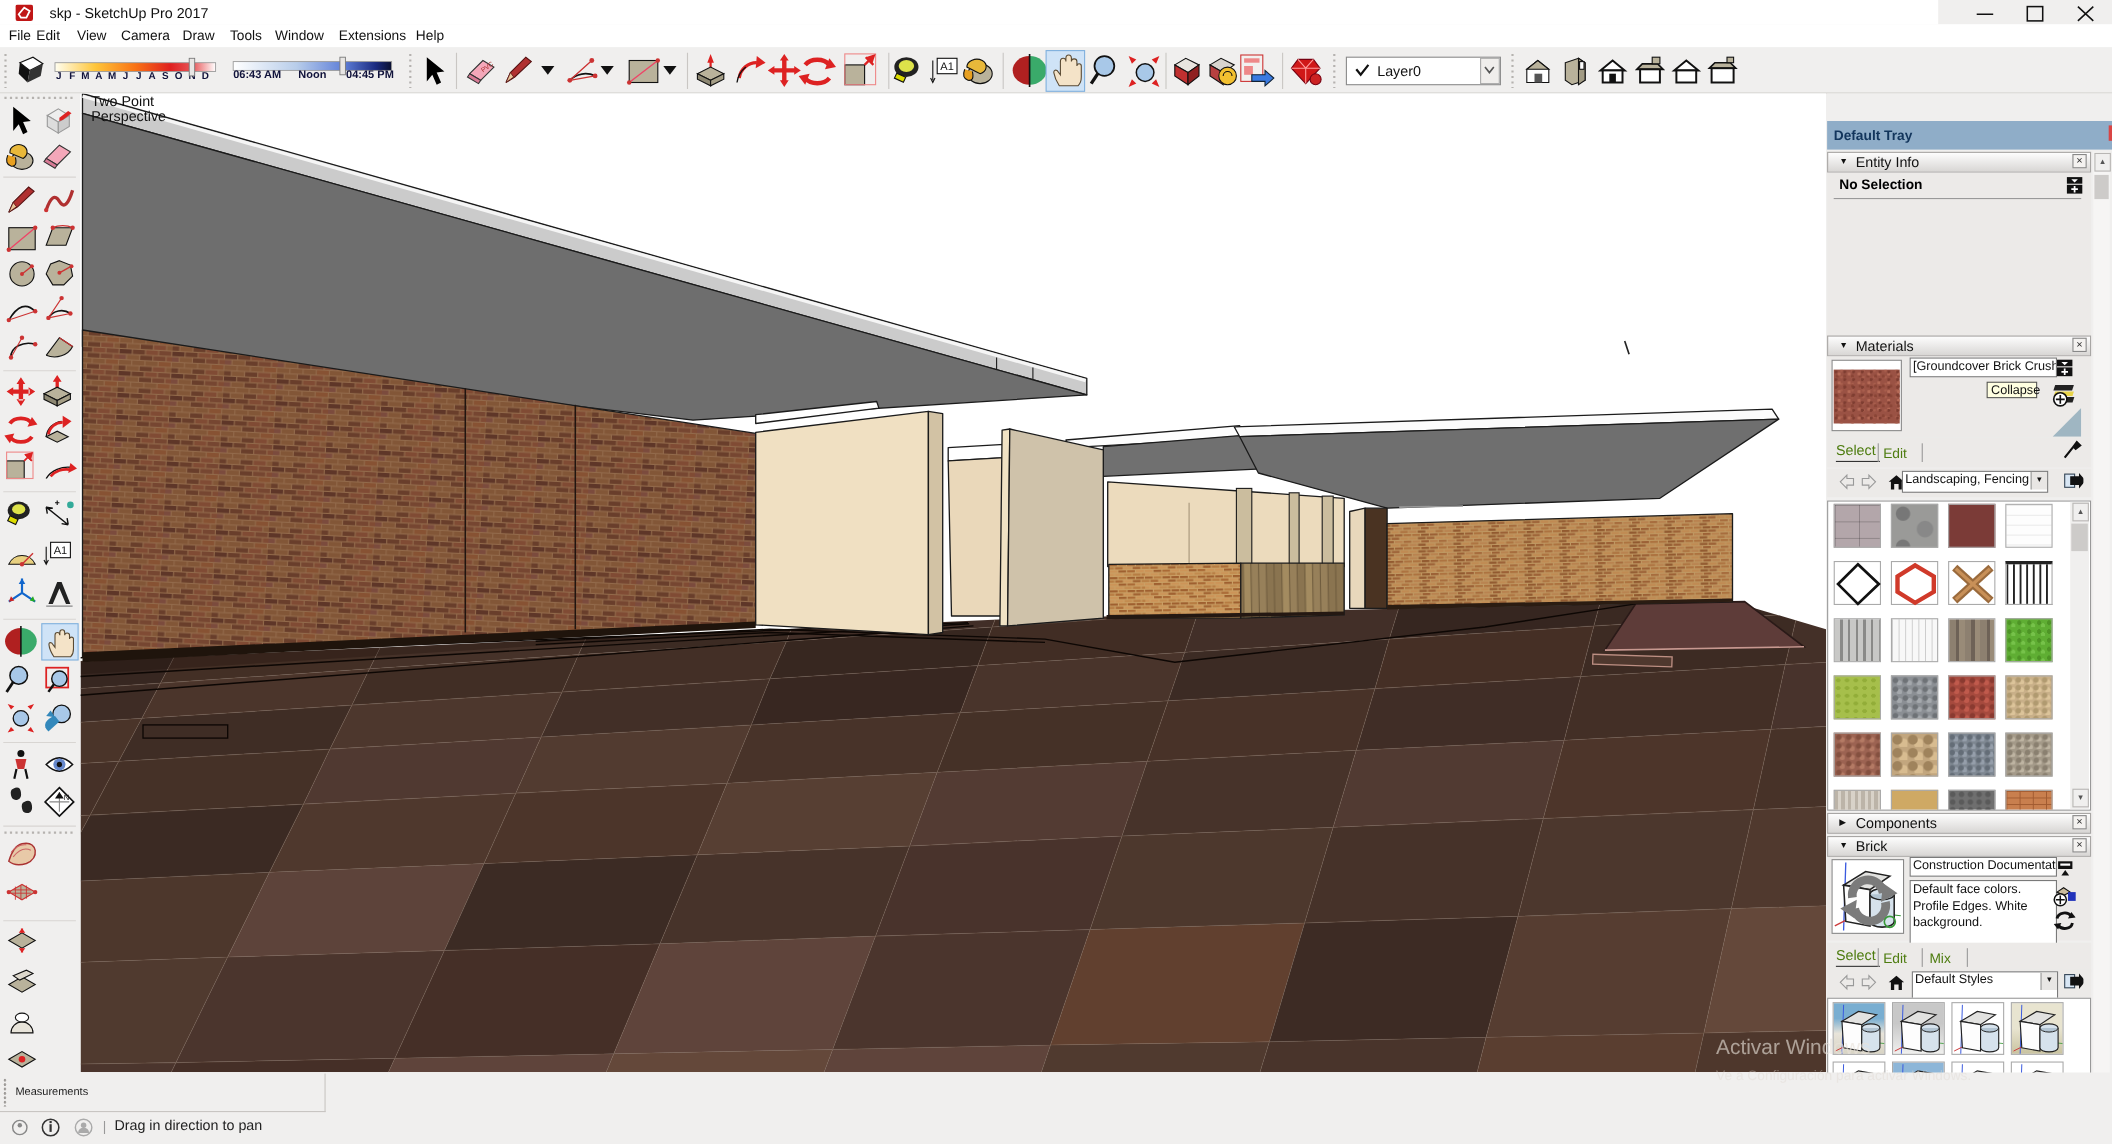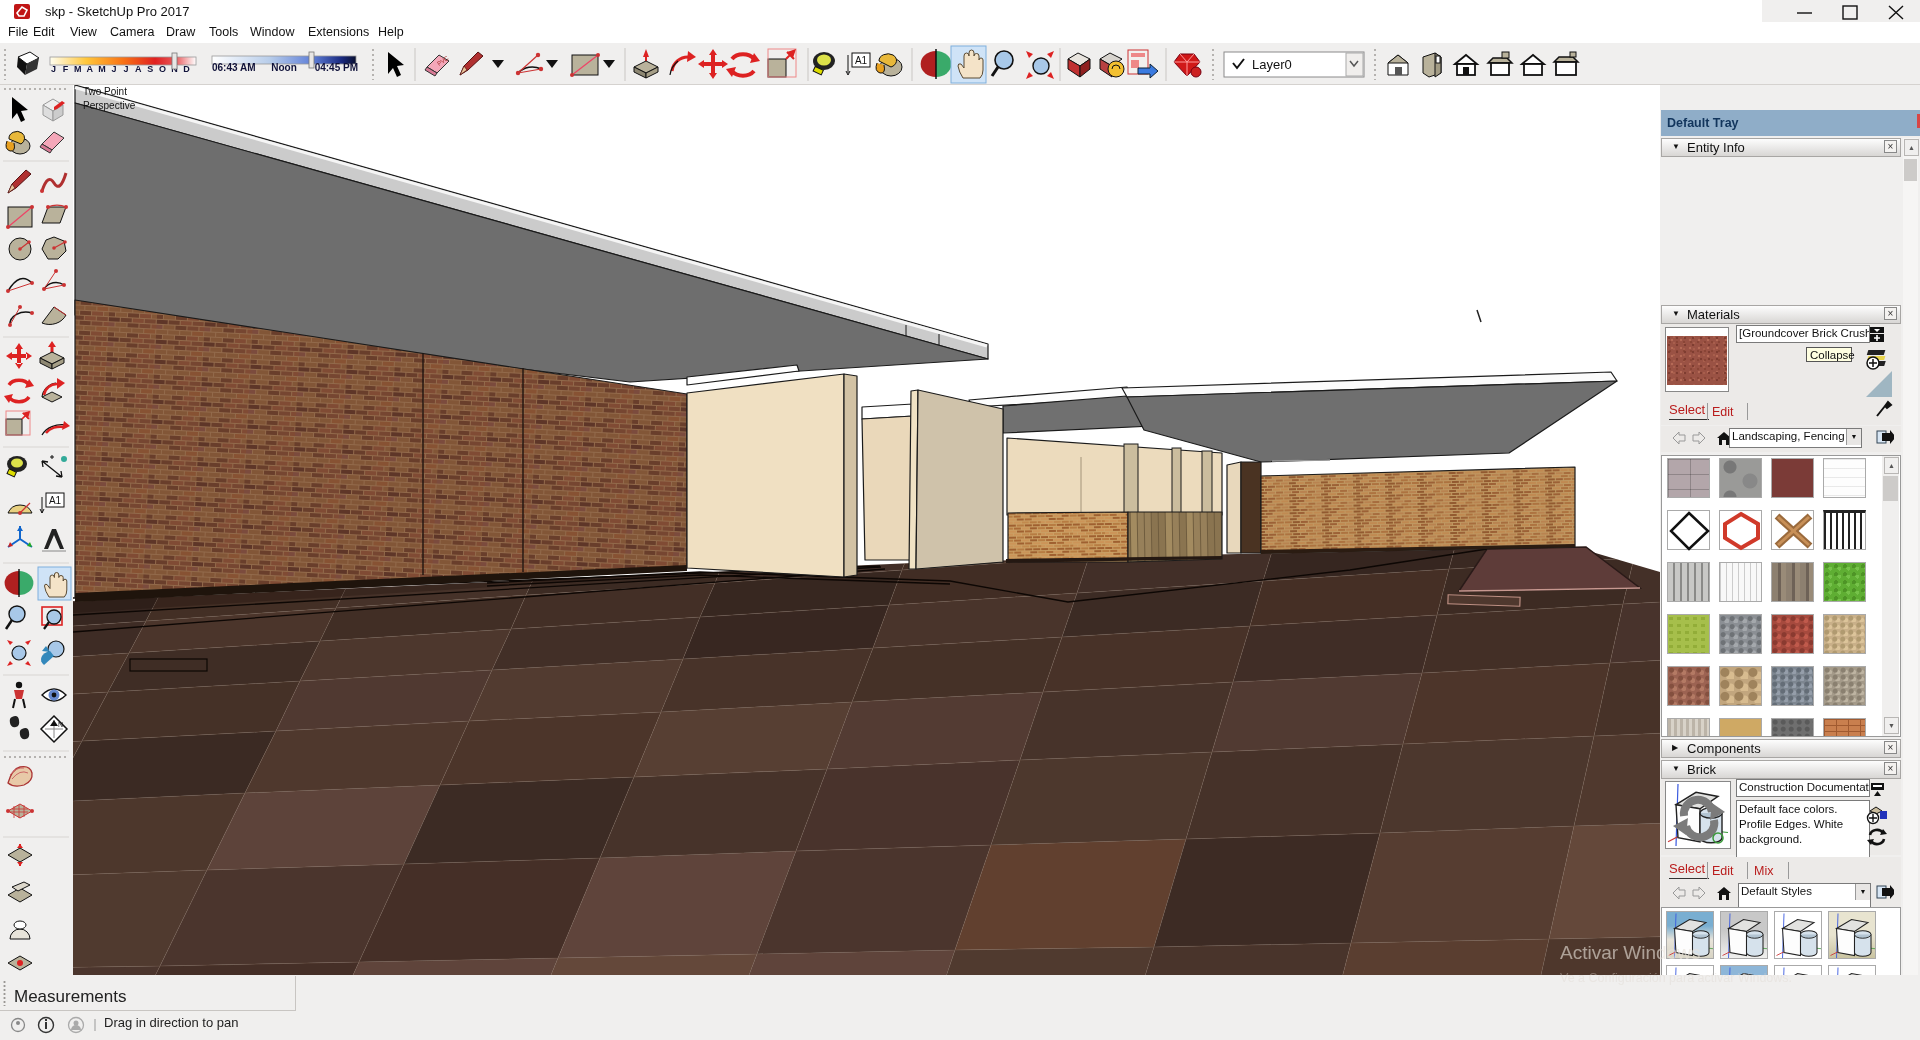--- a/index.html
+++ b/index.html
@@ -2,46 +2,46 @@
 <html><head><meta charset="utf-8"><style>
 *{margin:0;padding:0;box-sizing:border-box}
 html,body{width:1920px;height:1040px;overflow:hidden;font-family:"Liberation Sans",sans-serif;background:#f0efee}
 #titlebar{position:absolute;left:0;top:0;width:1762px;height:22px;background:#fff}
 #titlebar .tt{position:absolute;left:45px;top:4px;font-size:13px;color:#111}
 #menubar{position:absolute;left:0;top:22px;width:1920px;height:21px;background:#fff;font-size:12.5px;color:#111}
 #menubar span{position:absolute;top:3px}
 #toolbar{position:absolute;left:0;top:43px;width:1920px;height:42px;background:#f0efee;border-bottom:1px solid #d5d2cf}
 #lefttb{position:absolute;left:0;top:85px;width:73px;height:890px;background:#f0efee}
 #viewport{position:absolute;left:73px;top:85px;width:1587px;height:890px;background:#fff;overflow:hidden}
-#vplabel{position:absolute;left:10px;top:0px;font-size:10px;color:#111;line-height:14px;z-index:5}
+#vplabel{position:absolute;left:10px;top:0px;font-size:13px;color:#111;line-height:14px;z-index:5}
 #tray{position:absolute;left:1661px;top:85px;width:259px;height:925px;background:#f0efee;font-family:"Liberation Sans",sans-serif}
 #traytitle{position:absolute;left:0;top:25px;width:274px;height:26px;background:#8fadc8;color:#12355c;font-weight:bold;font-size:12.5px;padding:6px 0 0 6px}
 #trayx{position:absolute;right:4px;top:4px;width:14px;height:14px;background:#d94545;color:#fff;font-size:9px;text-align:center;line-height:14px}
 .sech{position:absolute;left:0;width:240px;height:19px;background:linear-gradient(#fdfdfd,#d8d6d4);border:1px solid #a8a6a4;font-size:13px;color:#111}
 .sech .arr{position:absolute;left:10px;top:3px;font-size:8px}
 .sech .sht{position:absolute;left:25px;top:1px}
 .sech .xbtn{position:absolute;right:3px;top:1px;width:13px;height:13px;border:1px solid #888;background:#f4f2f0;font-size:10px;text-align:center;line-height:12px;color:#333}
 .body{position:absolute;left:0;width:240px;background:#eceae8}
 .field{position:absolute;background:#fff;border:1px solid #7a7a7a;font-size:11.5px;color:#111;padding:1px 2px;white-space:nowrap;overflow:hidden}
-.tabs{position:absolute;left:0;width:240px;height:27px;background:#eceae8;font-size:12.5px;color:#b91c1c}
+.tabs{position:absolute;left:0;width:240px;height:27px;background:#eceae8;font-size:12.5px;color:#4d7c0f}
 .tab1{position:absolute;left:8px;top:4px;border-bottom:1.5px solid #333;padding:0 4px 2px 0;font-size:13px}
 .tab2{position:absolute;top:7px;font-size:12.5px}
 .ts1,.ts2,.ts3{position:absolute;width:1px;height:17px;background:#999;top:5px}
 .ts1{left:46px}.ts2{left:86px}.ts3{left:127px}
 .nav{position:absolute;left:0;width:240px;height:26px;background:#eceae8}
 .nav .dd{position:absolute;right:0;top:0;width:15px;height:16px;background:#e8e6e4;border-left:1px solid #999;font-size:7px;text-align:center;line-height:16px}
 #matgrid{position:absolute;left:0;top:370px;width:240px;height:282px;background:#fff;border:1px solid #999;overflow:hidden}
 .mth{position:absolute;width:43px;height:40px;border:1px solid #aaa}
 #stygrid{position:absolute;left:0;top:822px;width:240px;height:101px;background:#fff;border:1px solid #999;overflow:hidden}
 .sth{position:absolute;width:48px;height:48px;border:1px solid #aaa;overflow:hidden}
 .sbbtn{position:absolute;width:15px;height:17px;background:#f0efee;border:1px solid #b8b6b4;color:#555;font-size:7px;text-align:center;line-height:16px}
 #osb{position:absolute;right:2px;top:53px;width:15px;height:870px;background:#f6f5f4}
 #botbar{position:absolute;left:0;top:975px;width:1920px;height:65px;background:#f0efee}
 #measure{position:absolute;left:0;top:1px;width:296px;height:35px;background:#f0efee;border-right:1px solid #c8c5c2;border-bottom:1px solid #c8c5c2}
-#measure .lab{position:absolute;left:14px;top:11px;font-size:17px;color:#222}
+#measure .lab{position:absolute;left:14px;top:11px;font-size:10px;color:#222}
 #statusrow{position:absolute;left:0;top:36px;width:1920px;height:29px;font-size:13px;color:#222}
 #wm{position:absolute;left:1560px;top:942px;color:rgba(232,226,218,0.62);font-size:19px;z-index:50}
 #wm .l2{font-size:12.5px;margin-top:7px;color:rgba(220,214,206,0.38)}
 </style></head><body>
 <div id="titlebar">
     <svg style="position:absolute;left:14px;top:4px" width="16" height="15" viewBox="0 0 16 15">
       <rect width="16" height="15" rx="2" fill="#c01616"></rect>
       <path d="M3 9 L8 3 13 6 10 12 5 12 z" fill="none" stroke="#fff" stroke-width="1.6"></path>
     </svg>
     <span class="tt">skp - SketchUp Pro 2017</span>
@@ -738,20 +738,30 @@
     </svg>
     <div id="vplabel">Two Point<br>Perspective</div>
   </div>
 <div id="tray">
     <div id="traytitle">Default Tray<span id="trayx">✕</span></div>
     <div class="sech" style="top:53px">
       <span class="arr">▼</span>
       <span class="sht">Entity Info</span>
       <span class="xbtn">×</span>
     </div>
+    <div class="body" style="top:72px;height:148px">
+      <div style="position:absolute;left:11px;top:4px;font-weight:bold;font-size:12.5px">No Selection</div>
+      <svg style="position:absolute;right:7px;top:3px" width="16" height="17">
+        <rect x="1" y="1" width="14" height="6" fill="#111"></rect>
+        <path d="M5 3 l3 3 3 -3 z" fill="#fff"></path>
+        <rect x="1" y="8" width="14" height="8" fill="#111"></rect>
+        <path d="M8 9 v6 M5 12 h6" stroke="#fff" stroke-width="1.6"></path>
+      </svg>
+      <div style="position:absolute;left:6px;top:23px;width:225px;border-top:1px solid #999"></div>
+    </div>
     <div class="sech" style="top:220px">
       <span class="arr">▼</span>
       <span class="sht">Materials</span>
       <span class="xbtn">×</span>
     </div>
     <div class="body" style="top:239px;height:74px">
       <div style="position:absolute;left:4px;top:3px;width:64px;height:65px;background:#fff;border:1px solid #888"></div>
       <div style="position:absolute;left:6px;top:12px;width:60px;height:49px;background-color:#9a5244;background-image:radial-gradient(circle at 2px 2px,#7e3d31 1.2px,transparent 1.6px),radial-gradient(circle at 5px 4px,#b56a56 1.2px,transparent 1.6px),radial-gradient(circle at 3px 6px,#8a4536 1.2px,transparent 1.6px),radial-gradient(circle at 7px 1px,#a85e4c 1px,transparent 1.4px);background-size:8px 7px,9px 8px,7px 9px,10px 6px"></div>
       <div class="field" style="left:75px;top:1px;width:134px;height:18px">[Groundcover Brick Crushe</div>
       <div style="position:absolute;left:145px;top:23px;width:46px;height:15px;background:#ffffe1;border:1px solid #555;font-size:11.5px;padding:1px 3px;color:#111">Collapse</div>

